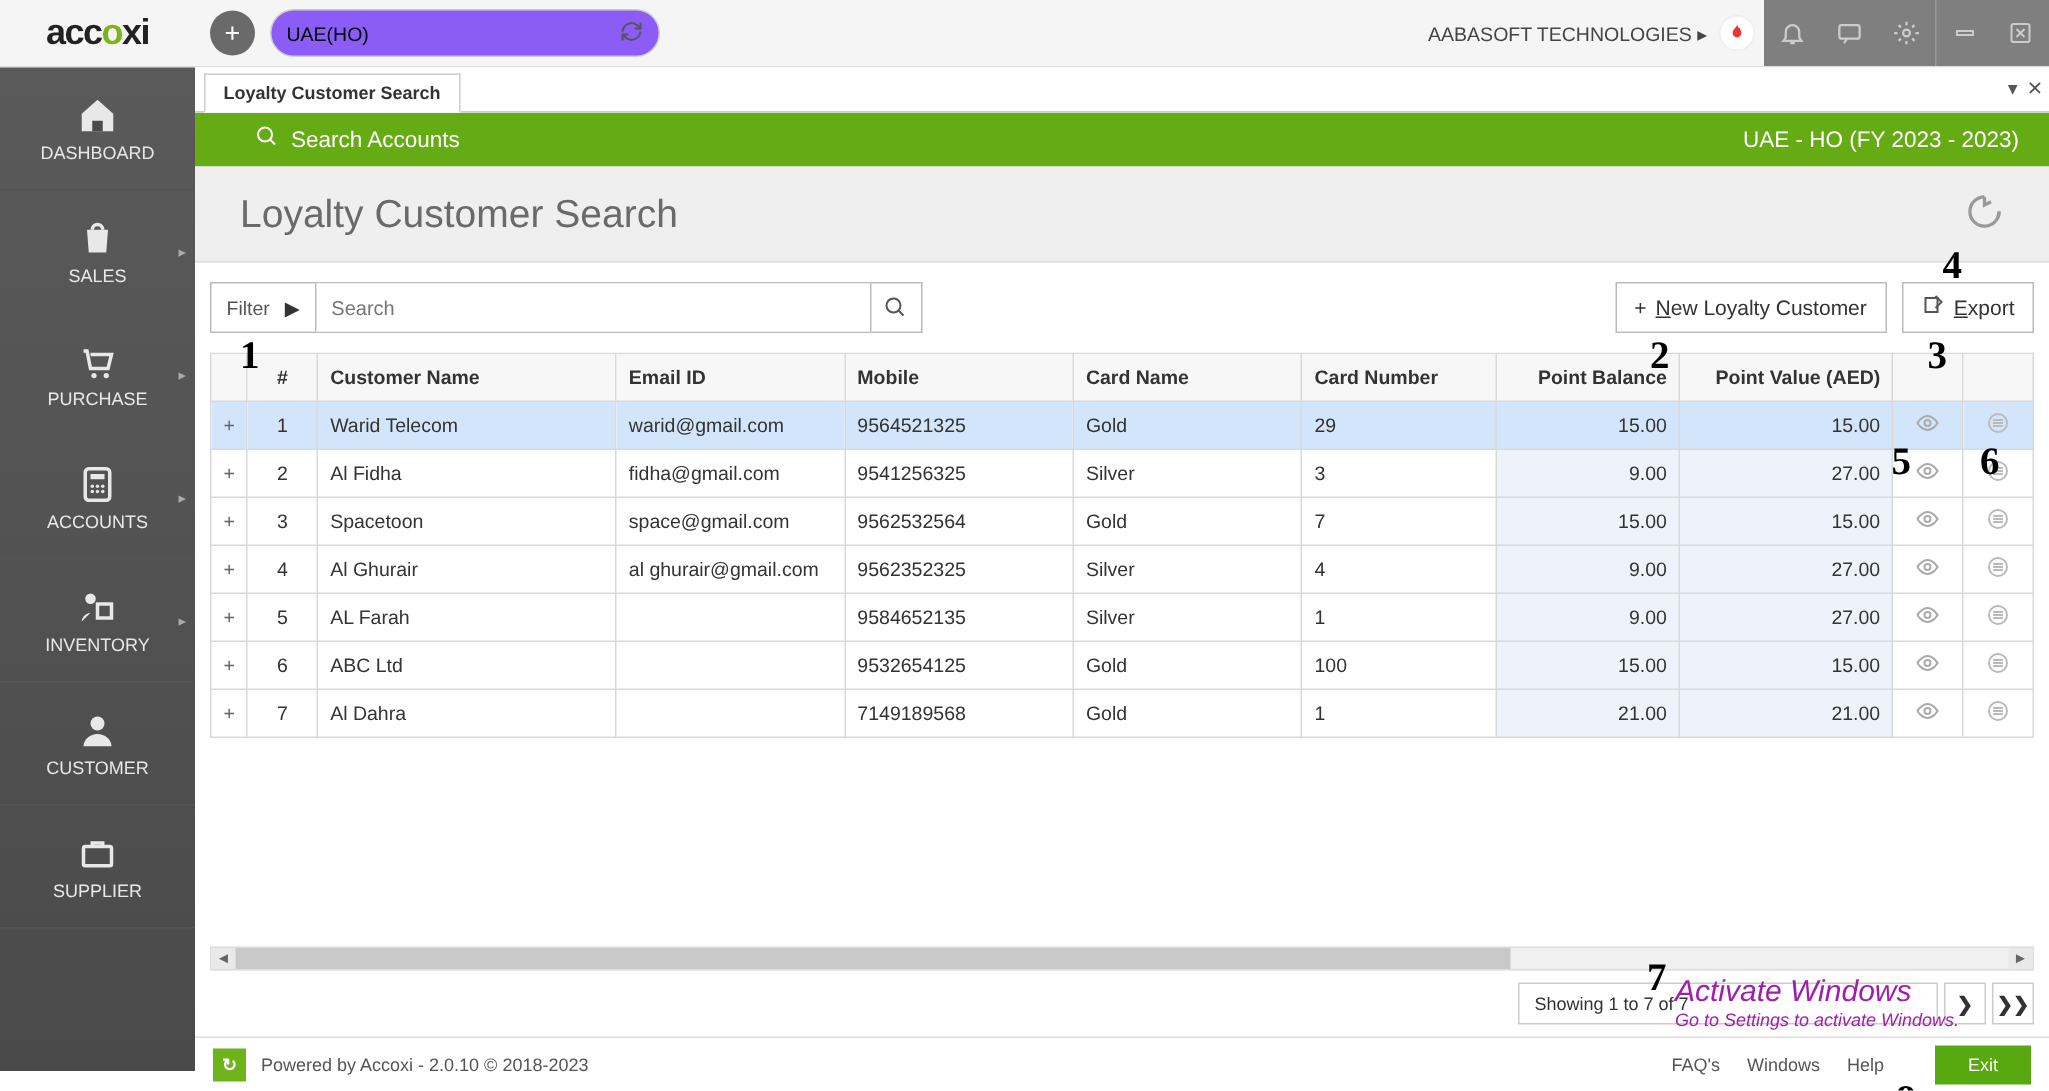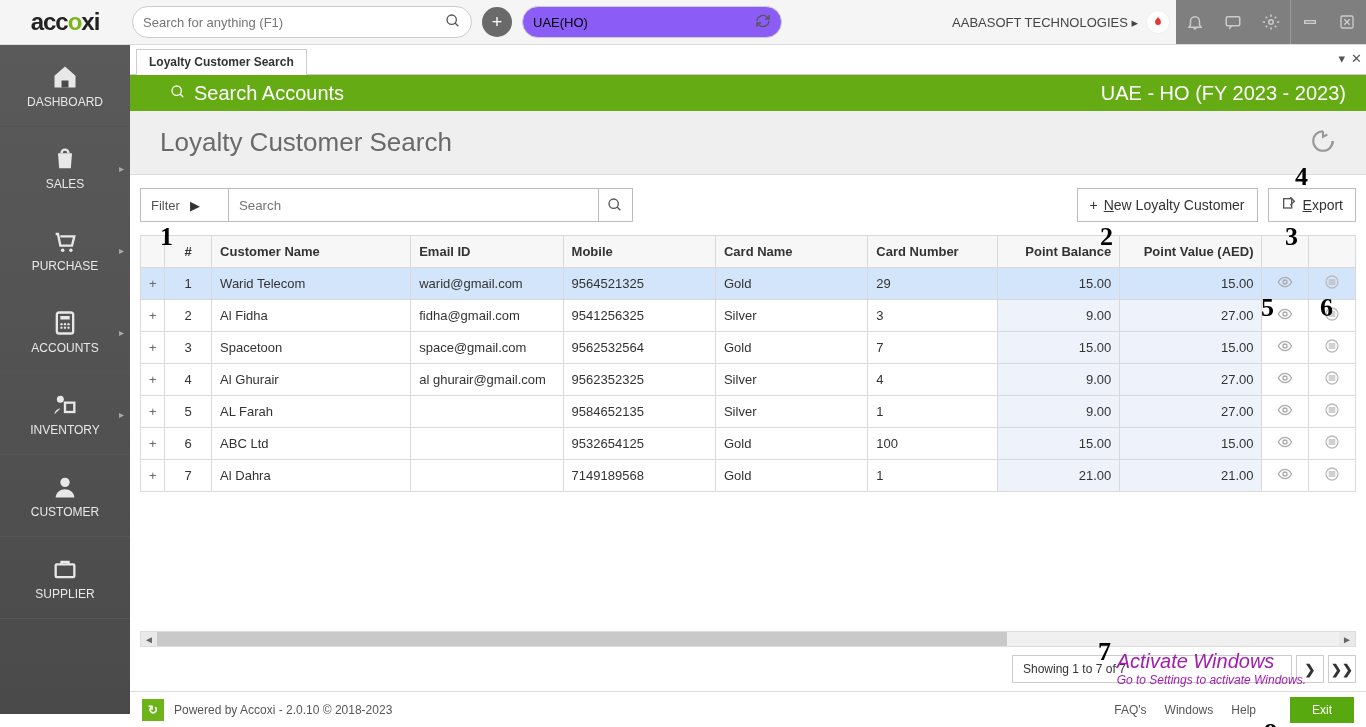--- a/index.html
+++ b/index.html
@@ -172,21 +172,21 @@
     display: flex; gap: 6px; color: #555;
   }
 
   .greenbar {
     background: #64ab14;
     color: #fff;
     height: 36px;
     display: flex;
     align-items: center;
     padding: 0 20px 0 40px;
-    font-size: 20px;
+    font-size: 15px;
   }
   .greenbar .title { display: flex; align-items: center; gap: 8px; }
   .greenbar .fy { margin-left: auto; }
 
   .page-head {
     background: #efefef;
     height: 64px;
     display: flex;
     align-items: center;
     padding: 0 30px;
@@ -207,21 +207,20 @@
     align-items: center;
     padding: 12px 10px;
     gap: 0;
     height: 60px;
   }
   .filter-box {
     display: flex;
     border: 1px solid #bbb;
     height: 34px;
     align-items: center;
-    gap: 18px;
   }
   .filter-label { padding: 0 10px; color: #555; display:flex; align-items:center; gap:10px;}
   .toolbar input[type=text] {
     border: none;
     border-left: 1px solid #bbb;
     height: 32px;
     padding: 0 10px;
     width: 370px;
     outline: none;
   }
@@ -373,29 +372,20 @@
     pointer-events: none;
     z-index: 50;
   }
 </style>
 </head>
 <body>
 
 <div class="topbar">
   <div class="logo">
     <span class="a">acc</span><span class="o">o</span><span class="x">xi</span>
-  </div>
-  <div class="search-wrap">
-    <input type="text" placeholder="Search for anything (F1)" style="">
-    <span style="color:#555">
-      <svg width="16" height="16" viewBox="0 0 24 24" fill="none" stroke="#555" stroke-width="2">
-          <circle cx="10" cy="10" r="7"></circle>
-          <line x1="20" y1="20" x2="15" y2="15"></line>
-        </svg>
-    </span>
   </div>
   <div class="circle-btn">+</div>
   <div class="branch-wrap">
     <input type="text" value="UAE(HO)" style="">
     <span style="color:#555">
       <svg width="16" height="16" viewBox="0 0 24 24" fill="none" stroke="#555" stroke-width="2">
           <path d="M3 12a9 9 0 0 1 15-6l3 3"></path>
           <path d="M21 12a9 9 0 0 1-15 6l-3-3"></path>
           <path d="M21 3v6h-6"></path>
           <path d="M3 21v-6h6"></path>

